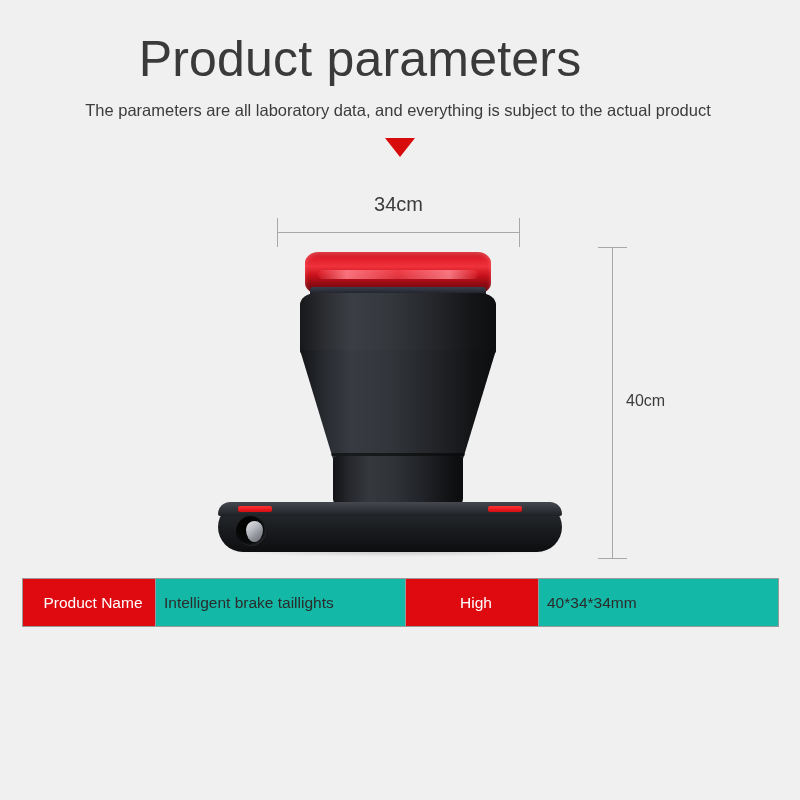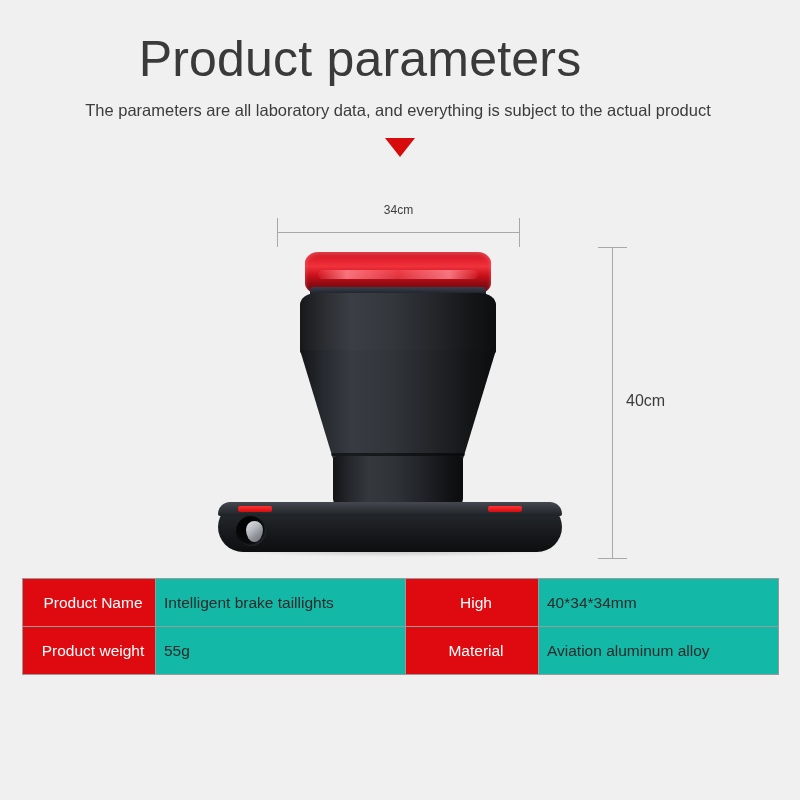--- a/index.html
+++ b/index.html
@@ -64,24 +64,24 @@
     top: -14px;
     width: 1px;
     height: 29px;
     background: #a8a8a8;
   }
   #dim-width::before { left: 0; }
   #dim-width::after  { right: 0; }
   #dim-width-label {
     position: absolute;
     left: 277px;
-    top: 203px;
+    top: 193px;
     width: 243px;
     text-align: center;
-    font-size: 12px;
+    font-size: 20px;
     color: #3c3c3c;
   }
 
   #dim-height {
     position: absolute;
     left: 612px;
     top: 247px;
     width: 1px;
     height: 312px;
     background: #a8a8a8;
@@ -326,20 +326,14 @@
     <col class="col-lbl-b">
       <col class="col-val-b">
   </colgroup>
   <tbody>
     <tr>
       <td class="lbl">Product Name</td>
       <td class="val">Intelligent brake taillights</td>
       <td class="lbl">High</td>
       <td class="val">40*34*34mm</td>
     </tr>
-    <tr>
-      <td class="lbl">Product weight</td>
-      <td class="val">55g</td>
-      <td class="lbl">Material</td>
-      <td class="val">Aviation aluminum alloy</td>
-    </tr>
   </tbody>
 </table>
 
 </body></html>

